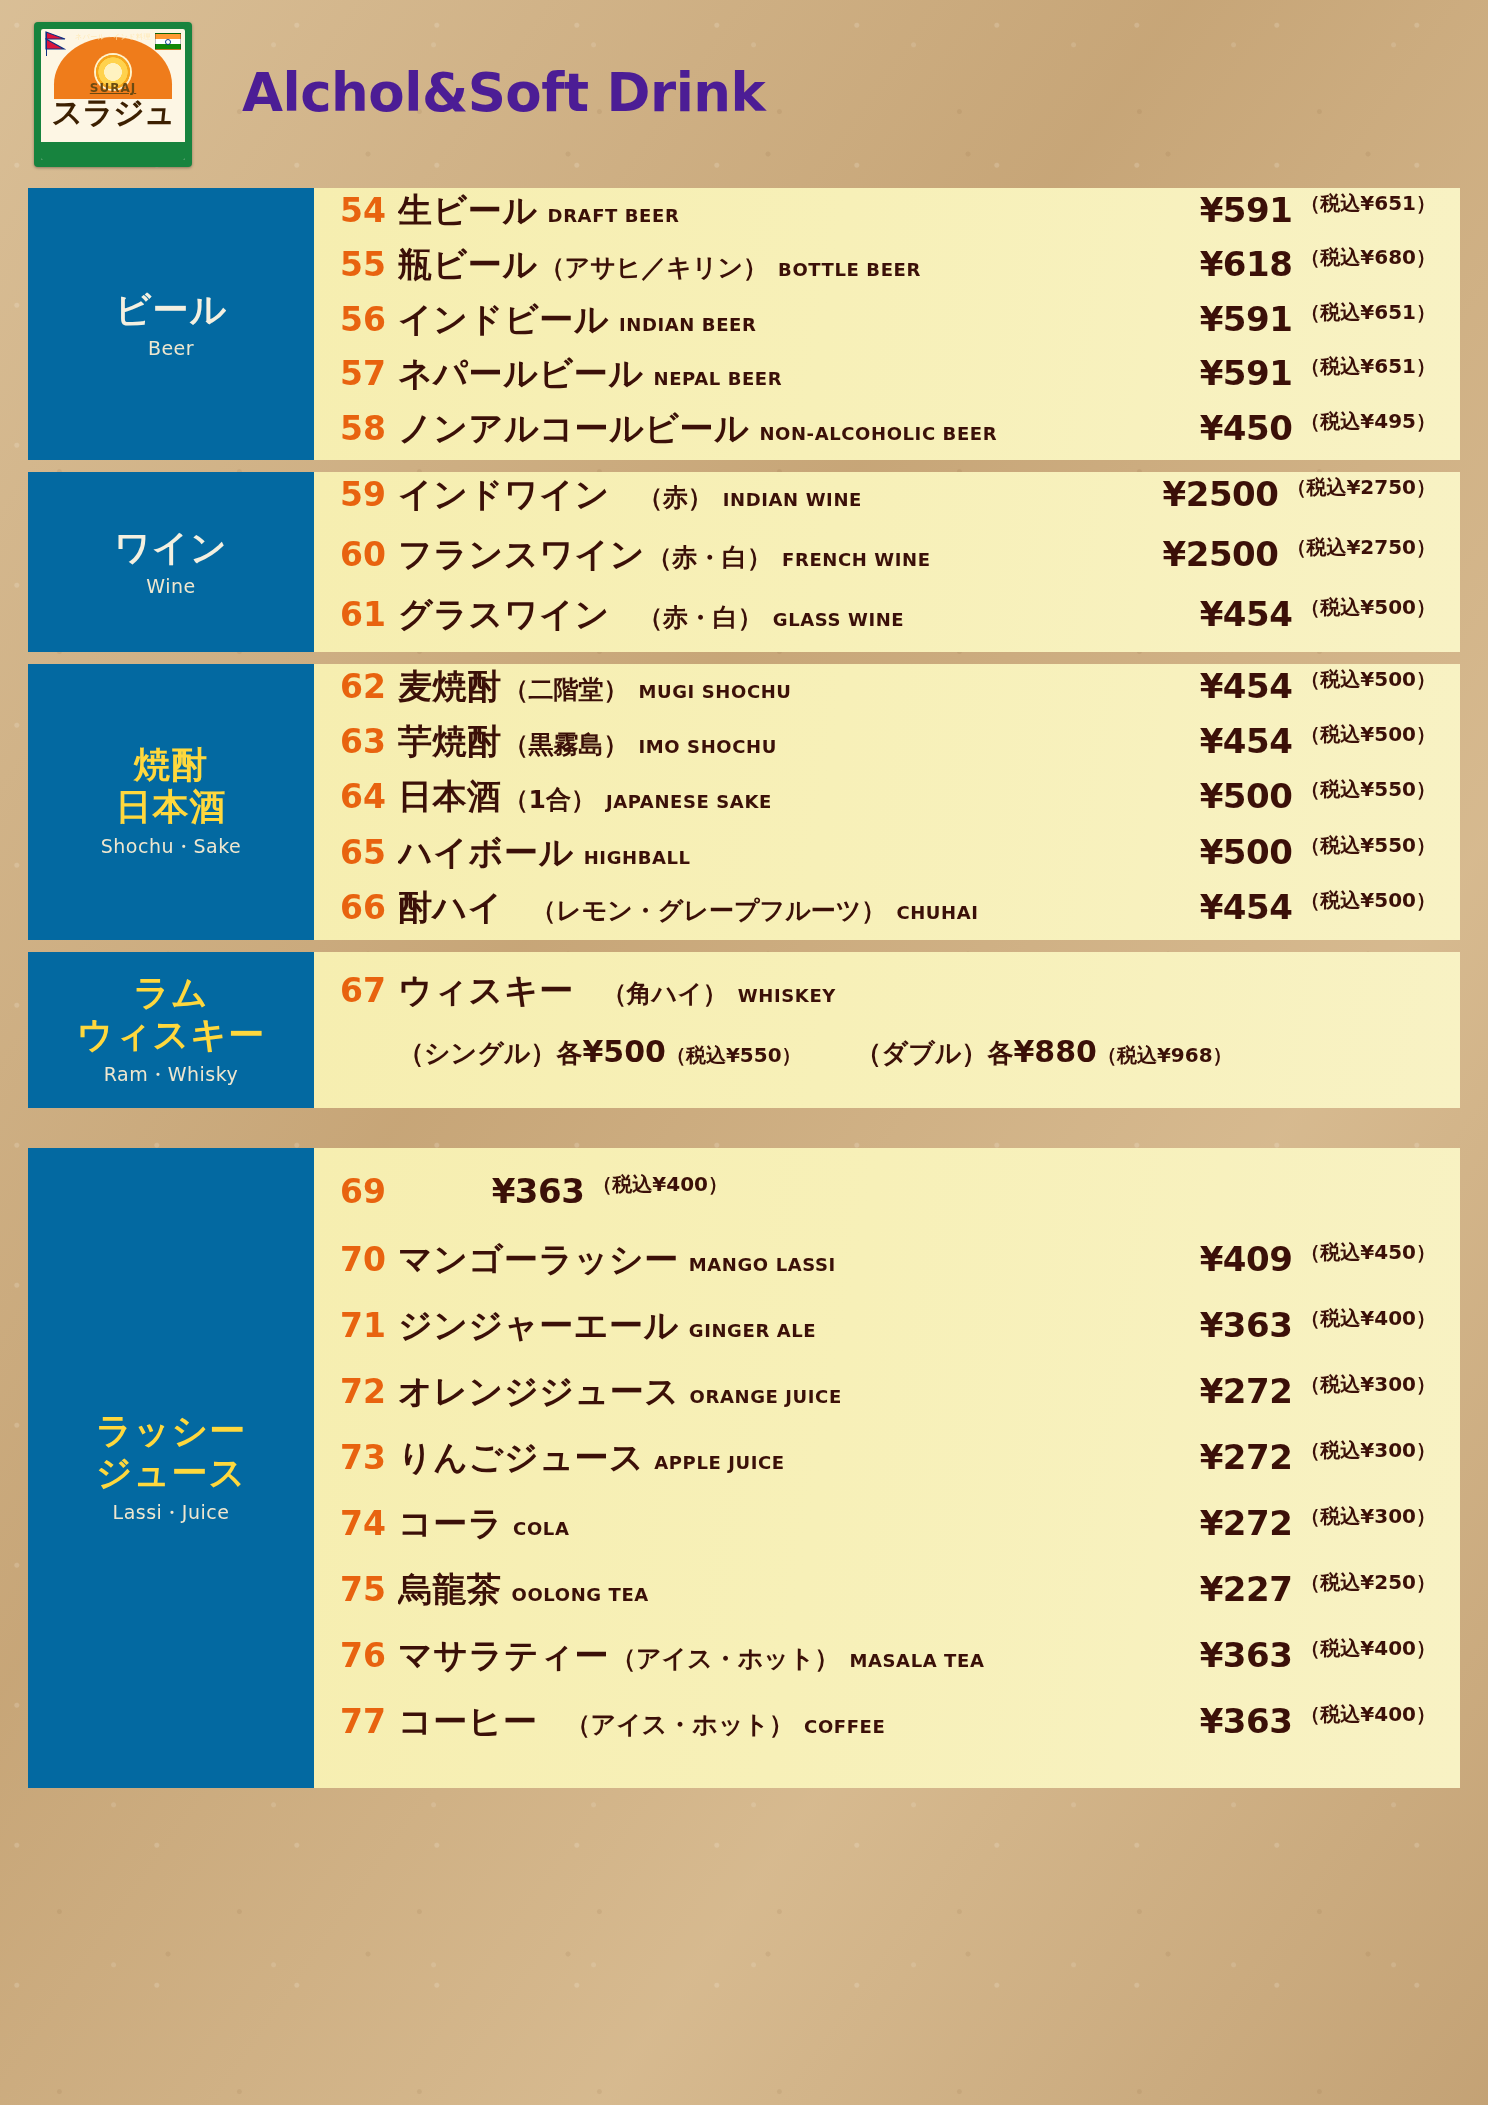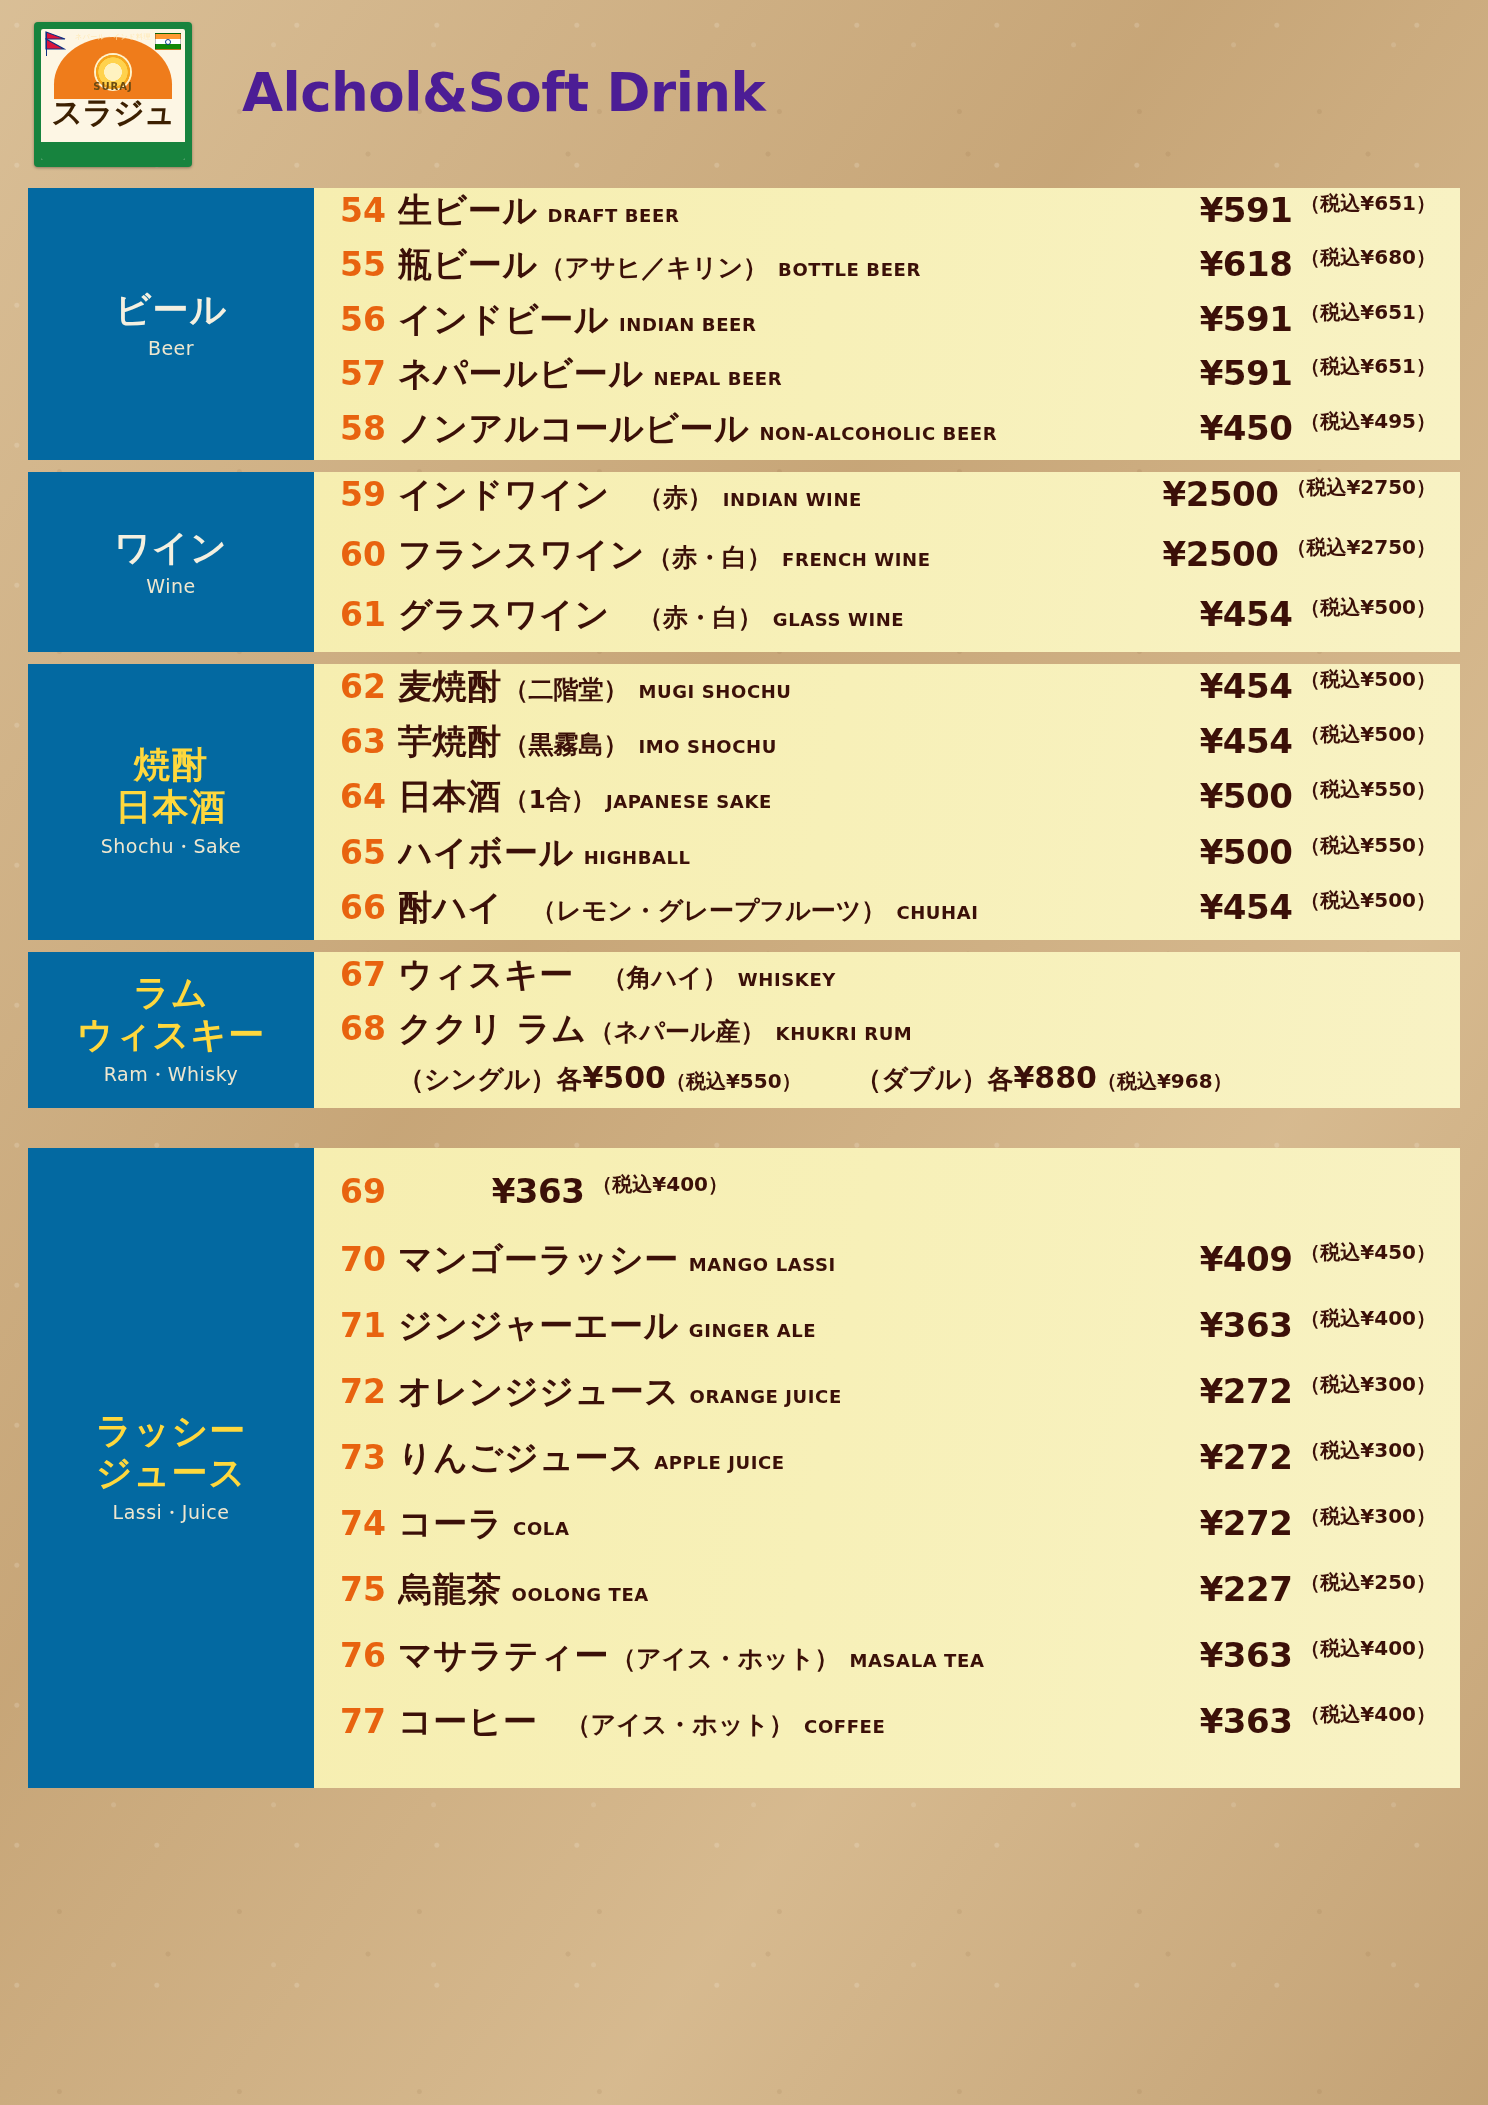--- a/index.html
+++ b/index.html
@@ -82,24 +82,25 @@
     left: 0; right: 0; top: 3px;
     text-align: center;
     font-size: 7px;
     color: #ffe9b6;
     letter-spacing: 0.5px;
   }
   .logo-suraj {
     position: absolute;
     left: 0; right: 0; top: 52px;
     text-align: center;
-    font-size: 10px;
+    font-size: 12px;
     color: #6a4a12;
     letter-spacing: 1px;
     font-weight: bold;
+    text-decoration: underline;
   }
   .logo-jp {
     position: absolute;
     left: 0; right: 0; top: 66px;
     text-align: center;
     font-size: 31px;
     line-height: 34px;
     font-weight: bold;
     color: #3c1f00;
     letter-spacing: -1px;
@@ -486,29 +487,20 @@
         <div class="items">
           <div class="row">
             <div class="num">67</div>
             <div class="name-wrap">
               <span class="jp-name">ウィスキー</span>
               <span class="paren spaced">（角ハイ）</span>
               <span class="en-name">WHISKEY</span>
             </div>
             <div class="price"></div>
           </div>
-          <div class="row">
-            <div class="num">68</div>
-            <div class="name-wrap">
-              <span class="jp-name">ククリ ラム</span>
-              <span class="paren">（ネパール産）</span>
-              <span class="en-name">KHUKRI RUM</span>
-            </div>
-            <div class="price"></div>
-          </div>
           <div class="note-row">
             <span class="seg"><span>（シングル）各</span><span class="big">¥500</span></span>
             <span class="tax-note">（税込¥550）</span>
             <span class="gap"></span>
             <span class="seg"><span>（ダブル）各</span><span class="big">¥880</span></span>
             <span class="tax-note">（税込¥968）</span>
           </div>
         </div>
       </div>
       <div class="section" style="top: 1148px; height: 640px;">

